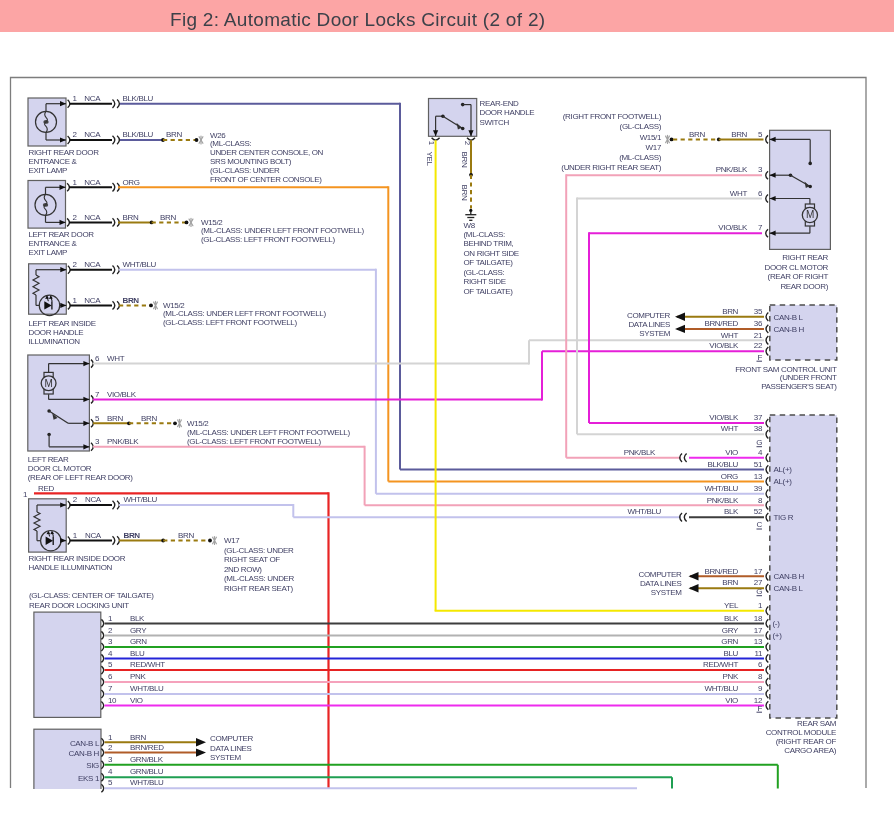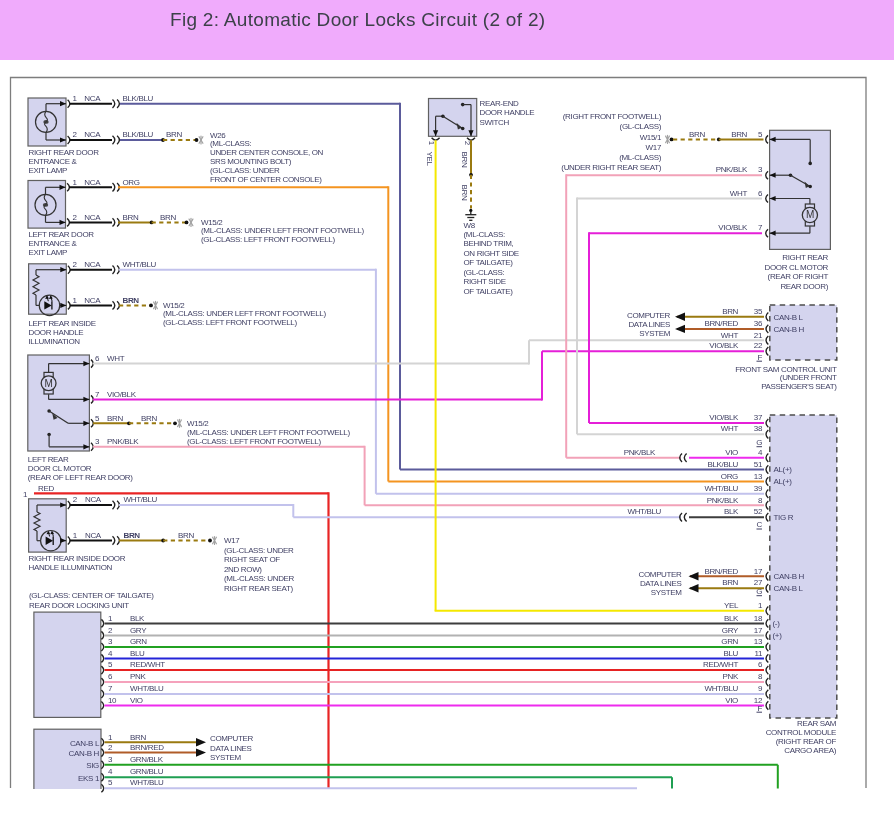--- a/index.html
+++ b/index.html
@@ -1,15 +1,15 @@
 <!DOCTYPE html>
 <html><head><meta charset="utf-8"><style>
 html,body{margin:0;padding:0;background:#fff;width:894px;height:816px;overflow:hidden}
 *{font-family:"Liberation Sans",sans-serif}
-.hdr{position:absolute;left:0;top:0;width:894px;height:60px;background:#f0abfc}
+.hdr{position:absolute;left:0;top:0;width:894px;height:32px;background:#fca5a5}
 .hdr span{position:absolute;left:170px;top:0;line-height:40px;font-size:19px;color:#3c4149;letter-spacing:0.3px}
 </style></head>
 <body>
 <div class="hdr">
     <span>Fig 2: Automatic Door Locks Circuit (2 of 2)</span>
   </div>
 <svg width="894" height="816" viewBox="0 0 894 816" style="position:absolute;left:0;top:0">
 <path d="M 10.5,788 L 10.5,77.5 L 866,77.5 L 866,788" stroke="#7d7d7d" stroke-width="1.3" fill="none"></path>
 <rect x="28" y="98" width="38" height="48" fill="#d4d4ee" stroke="#606060" stroke-width="1.2"></rect>
 <line x1="66" y1="103.7" x2="46" y2="103.7" stroke="#333" stroke-width="1.2" stroke-linecap="butt"></line>

